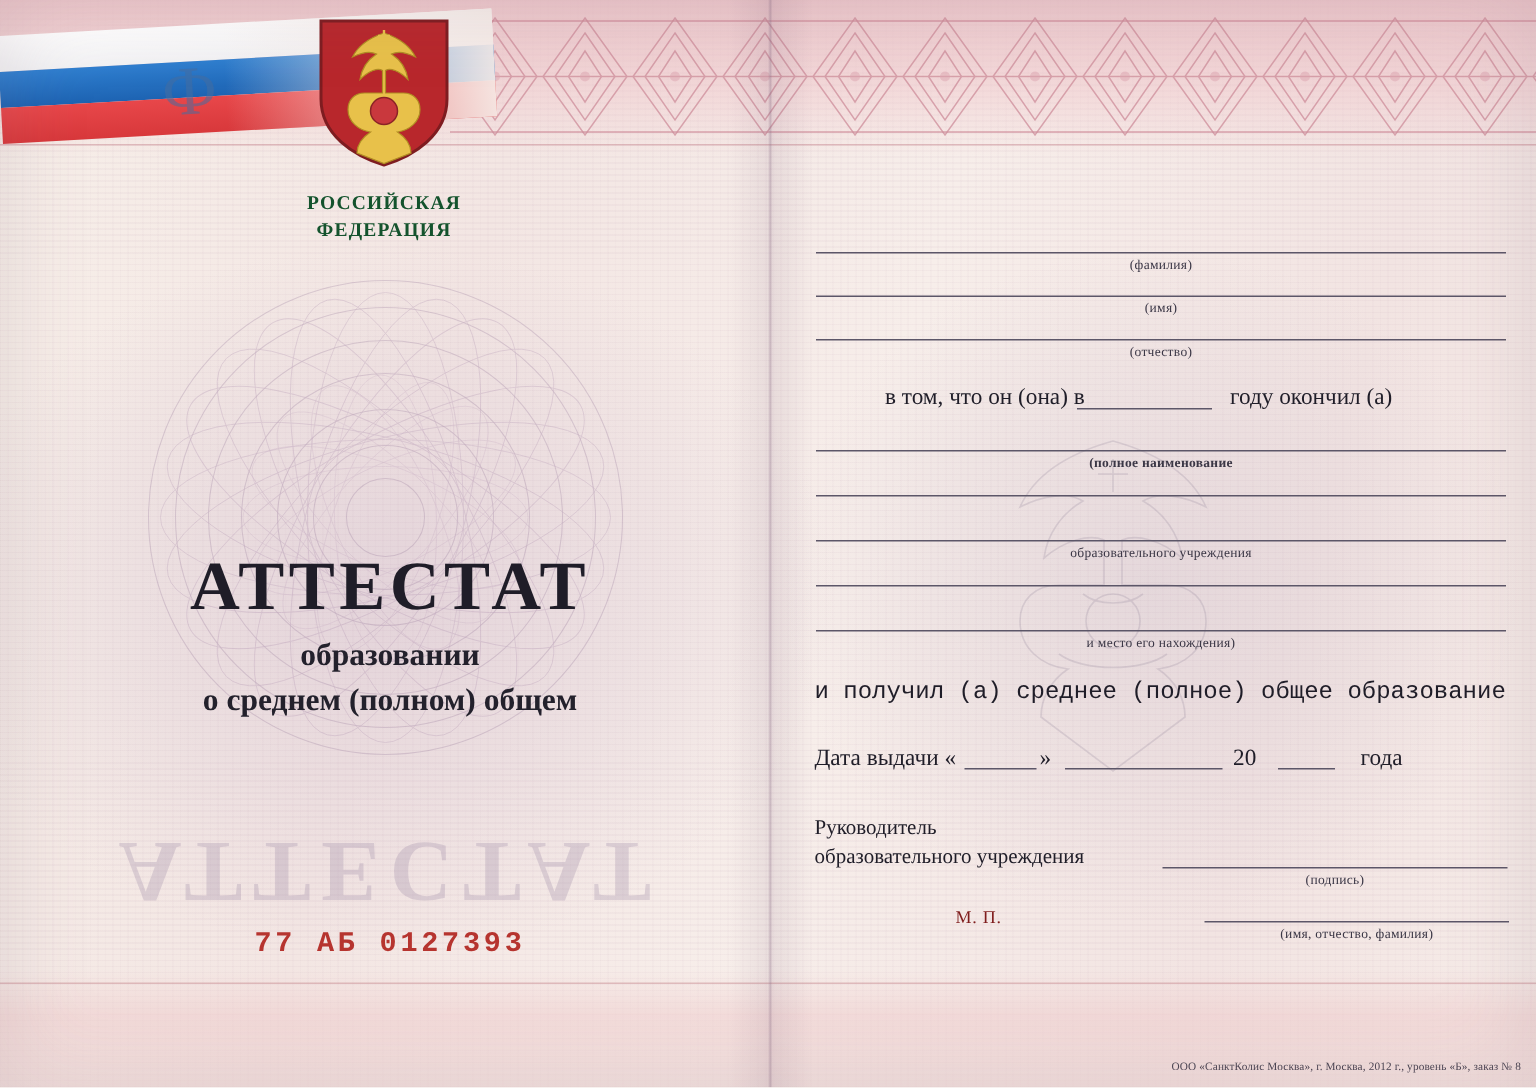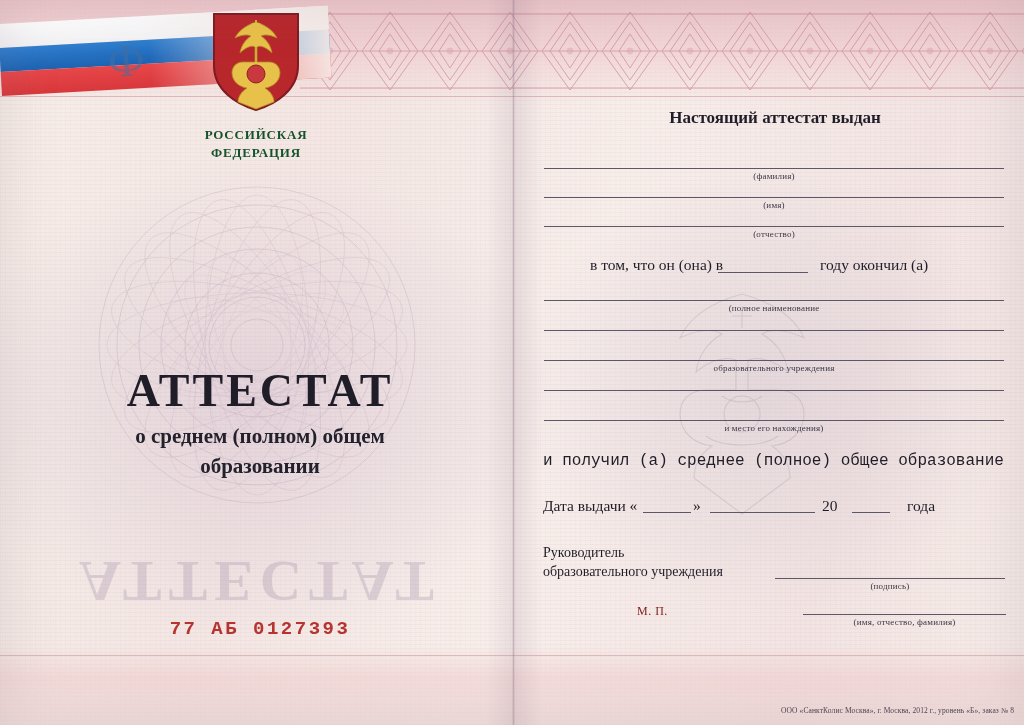--- a/index.html
+++ b/index.html
@@ -383,42 +383,41 @@
     </svg>
   </div>
 
   <div class="fed-title">
     <div>РОССИЙСКАЯ</div>
     <div>ФЕДЕРАЦИЯ</div>
   </div>
 
   <div class="att-title">АТТЕСТАТ</div>
   <div class="att-sub">
+    <div>образовании</div>
     <div>о среднем (полном) общем</div>
-    <div>образовании</div>
   </div>
   <div class="serial">77 АБ  0127393</div>
 
-  <div class="r-title">Настоящий аттестат выдан</div>
 
   <div class="line" style="left:544px; top:168px; width:460px;"></div>
   <div class="cap" style="left:544px; top:171px; width:460px;">(фамилия)</div>
 
   <div class="line" style="left:544px; top:197px; width:460px;"></div>
   <div class="cap" style="left:544px; top:200px; width:460px;">(имя)</div>
 
   <div class="line" style="left:544px; top:226px; width:460px;"></div>
   <div class="cap" style="left:544px; top:229px; width:460px;">(отчество)</div>
 
   <div class="body-text" style="left:590px; top:256px;">в том, что он (она) в</div>
   <div class="line" style="left:718px; top:272px; width:90px;"></div>
   <div class="body-text" style="left:820px; top:256px;">году окончил (а)</div>
 
   <div class="line" style="left:544px; top:300px; width:460px;"></div>
-  <div class="cap" style="left:544px; top:303px; width:460px;">(полное наименование</div>
+  <div class="cap" style="left:544px; top:303px; width:460px;font-weight:bold;">(полное наименование</div>
 
   <div class="line" style="left:544px; top:330px; width:460px;"></div>
   <div class="line" style="left:544px; top:360px; width:460px;"></div>
   <div class="cap" style="left:544px; top:363px; width:460px;">образовательного учреждения</div>
 
   <div class="line" style="left:544px; top:390px; width:460px;"></div>
   <div class="line" style="left:544px; top:420px; width:460px;"></div>
   <div class="cap" style="left:544px; top:423px; width:460px;">и место его нахождения)</div>
 
   <div class="body-text big" style="left:543px; top:452px;">и получил (а) среднее (полное) общее образование</div>

